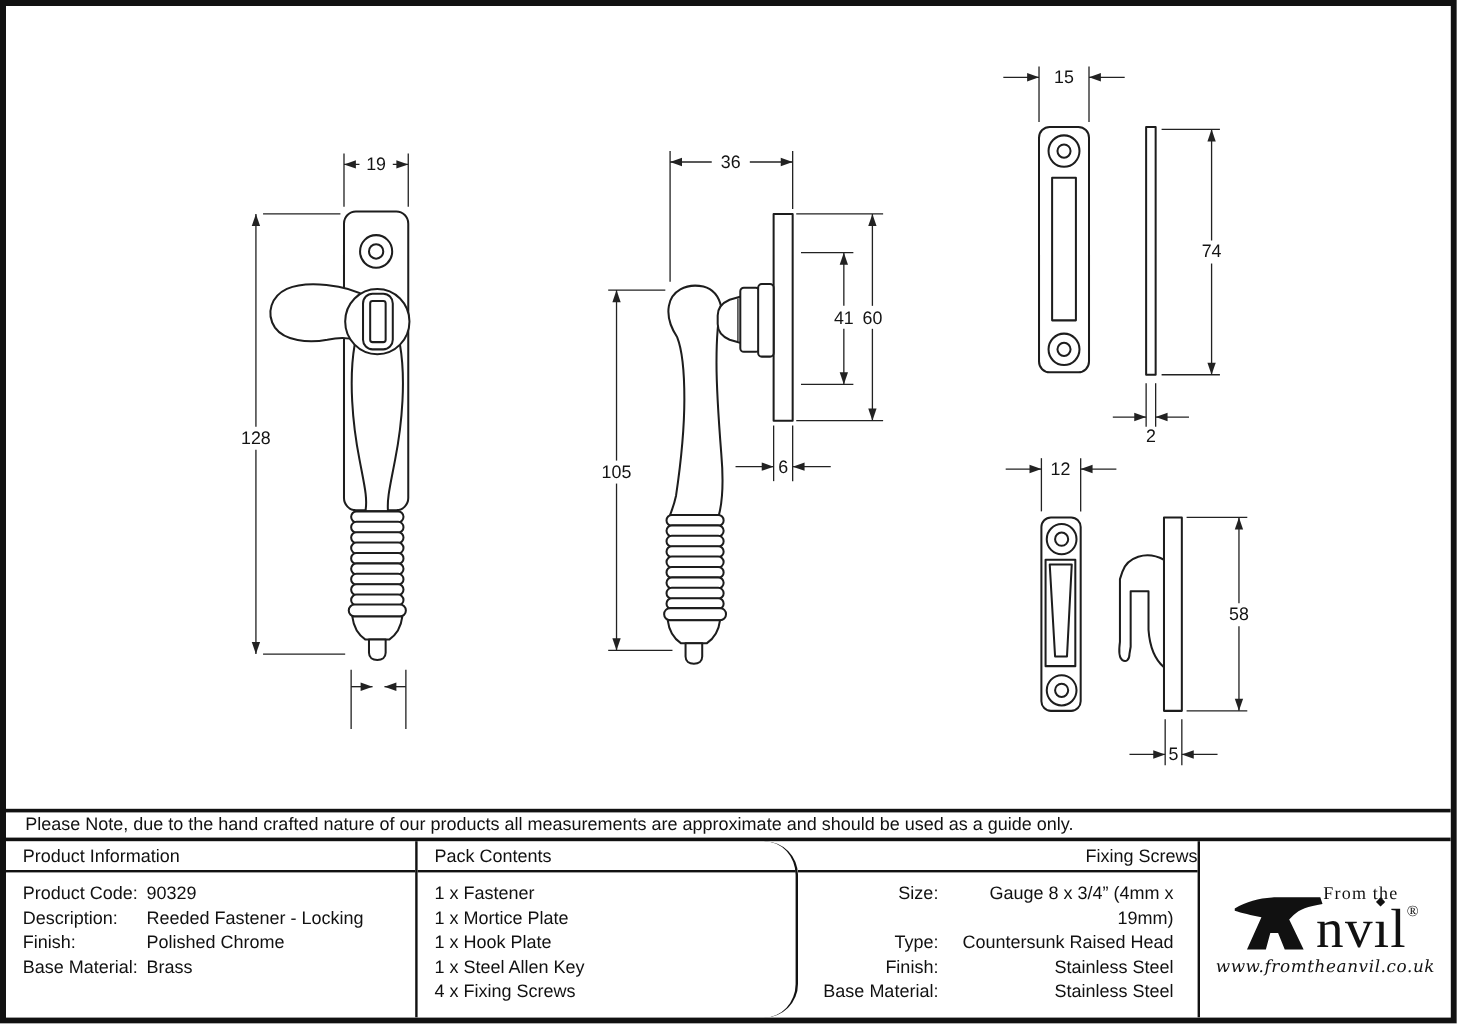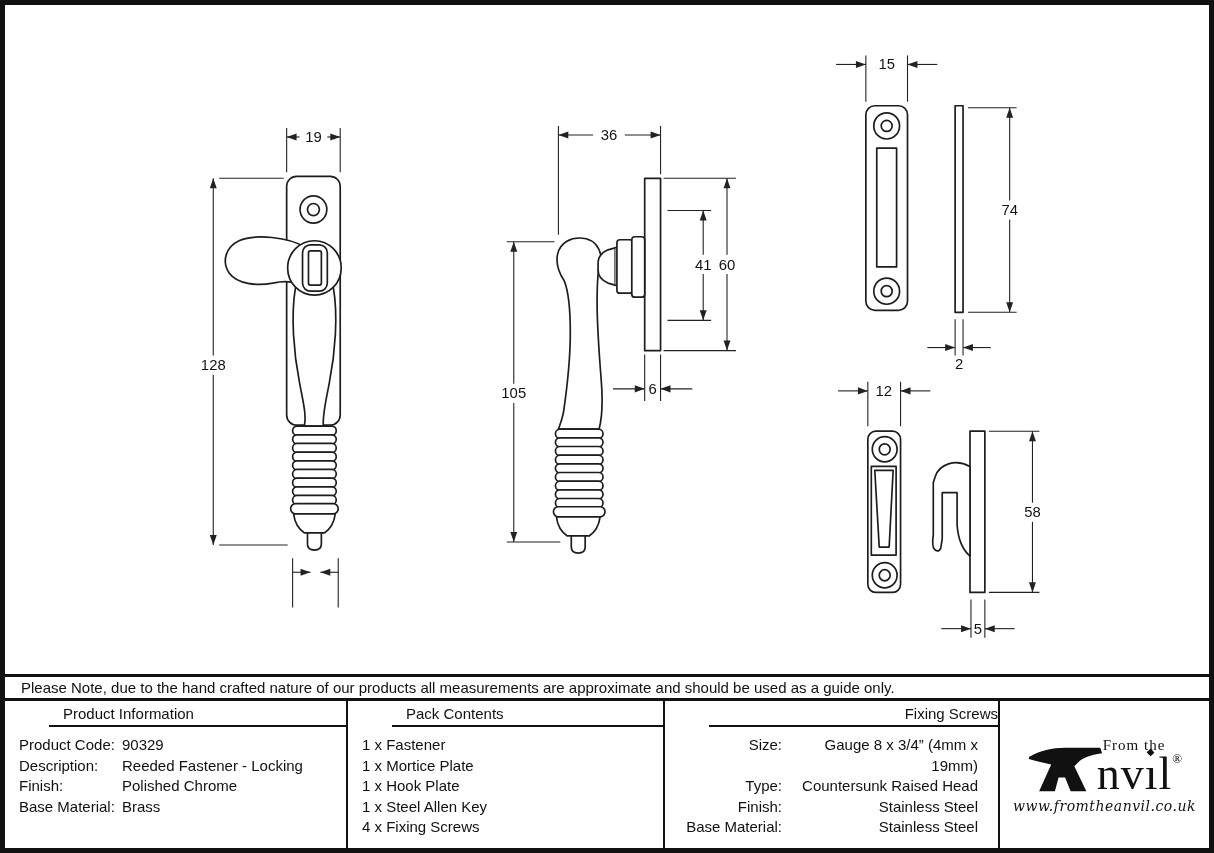--- a/index.html
+++ b/index.html
@@ -20,24 +20,24 @@
   .dimtext  { font-family:"Liberation Sans", sans-serif; font-size:15px; fill:#141414; text-anchor:middle; }
 
   .note-bar {
     border-top:3px solid #111; height:24px; display:flex; align-items:center;
     padding-left:16px; font-size:15px; color:#111; flex:0 0 auto;
   }
   .info-table { border-top:3px solid #111; flex:0 0 150px; display:flex; }
   .col { border-right:2px solid #111; display:flex; flex-direction:column; }
   .col:last-child { border-right:none; }
   .col-product { width:343px; }
-  .col-pack    { width:317px; }
+  .col-pack    { width:317px;border-radius:28px; }
   .col-screws  { width:335px;text-align:right; }
   .col-logo    { flex:1; align-items:center; justify-content:center; }
-  .col-header  { height:26px; border-bottom:2px solid #111; padding:4px 0 0 14px; font-size:15px; color:#111;margin-left:44px; }
+  .col-header  { height:26px; border-bottom:2px solid #111; padding:4px 0 0 14px; font-size:15px; color:#111; }
   .col-body    { padding:8px 16px 0 14px; font-size:15px; color:#111; line-height:20.5px; }
   .kv { display:flex; }
   .kv-label { width:103px; flex:0 0 103px; }
   .kv-value { flex:1; padding-right:4px; }
 
   .logo { display:flex; align-items:center; }
   .anvil-svg { width:78px; height:50px; margin-top:10px; }
   .logo-text { display:flex; flex-direction:column; margin-left:-8px;justify-content:space-between; }
   .logo-prefix { font-family:"Liberation Serif", serif; font-size:15px; color:#111; margin-left:6px; letter-spacing:1px; }
   .logo-word { font-family:"Liberation Serif", serif; font-size:46px; line-height:0.82; color:#111; letter-spacing:1px; }

